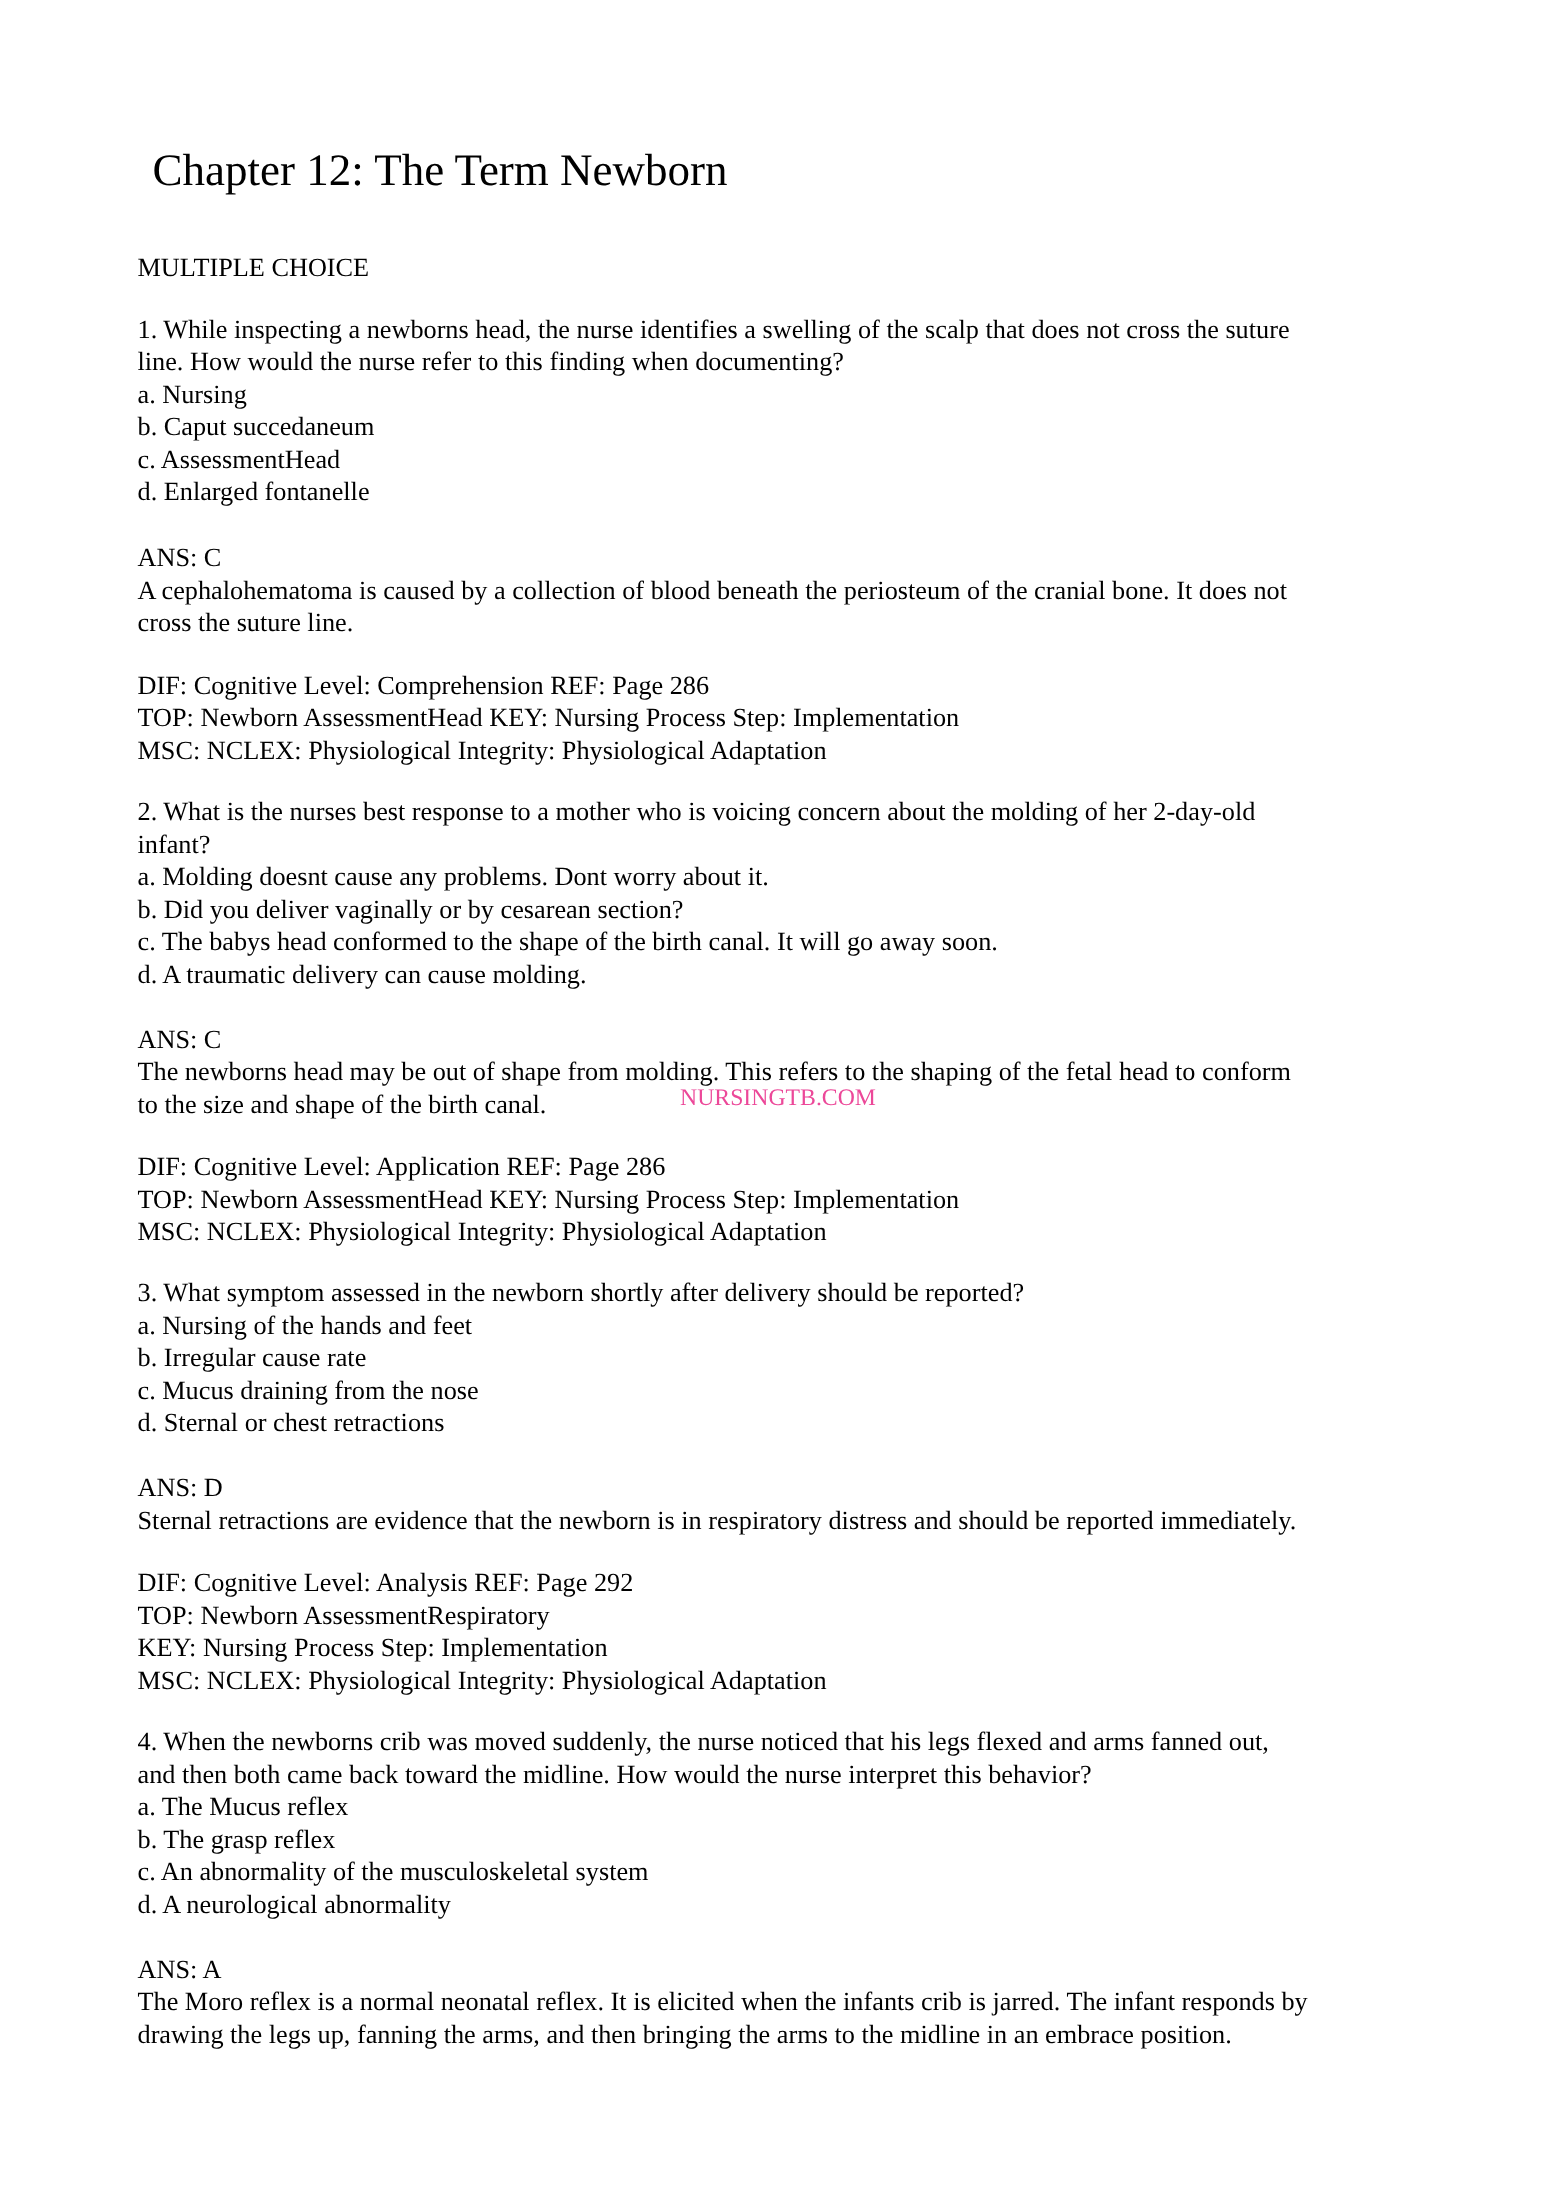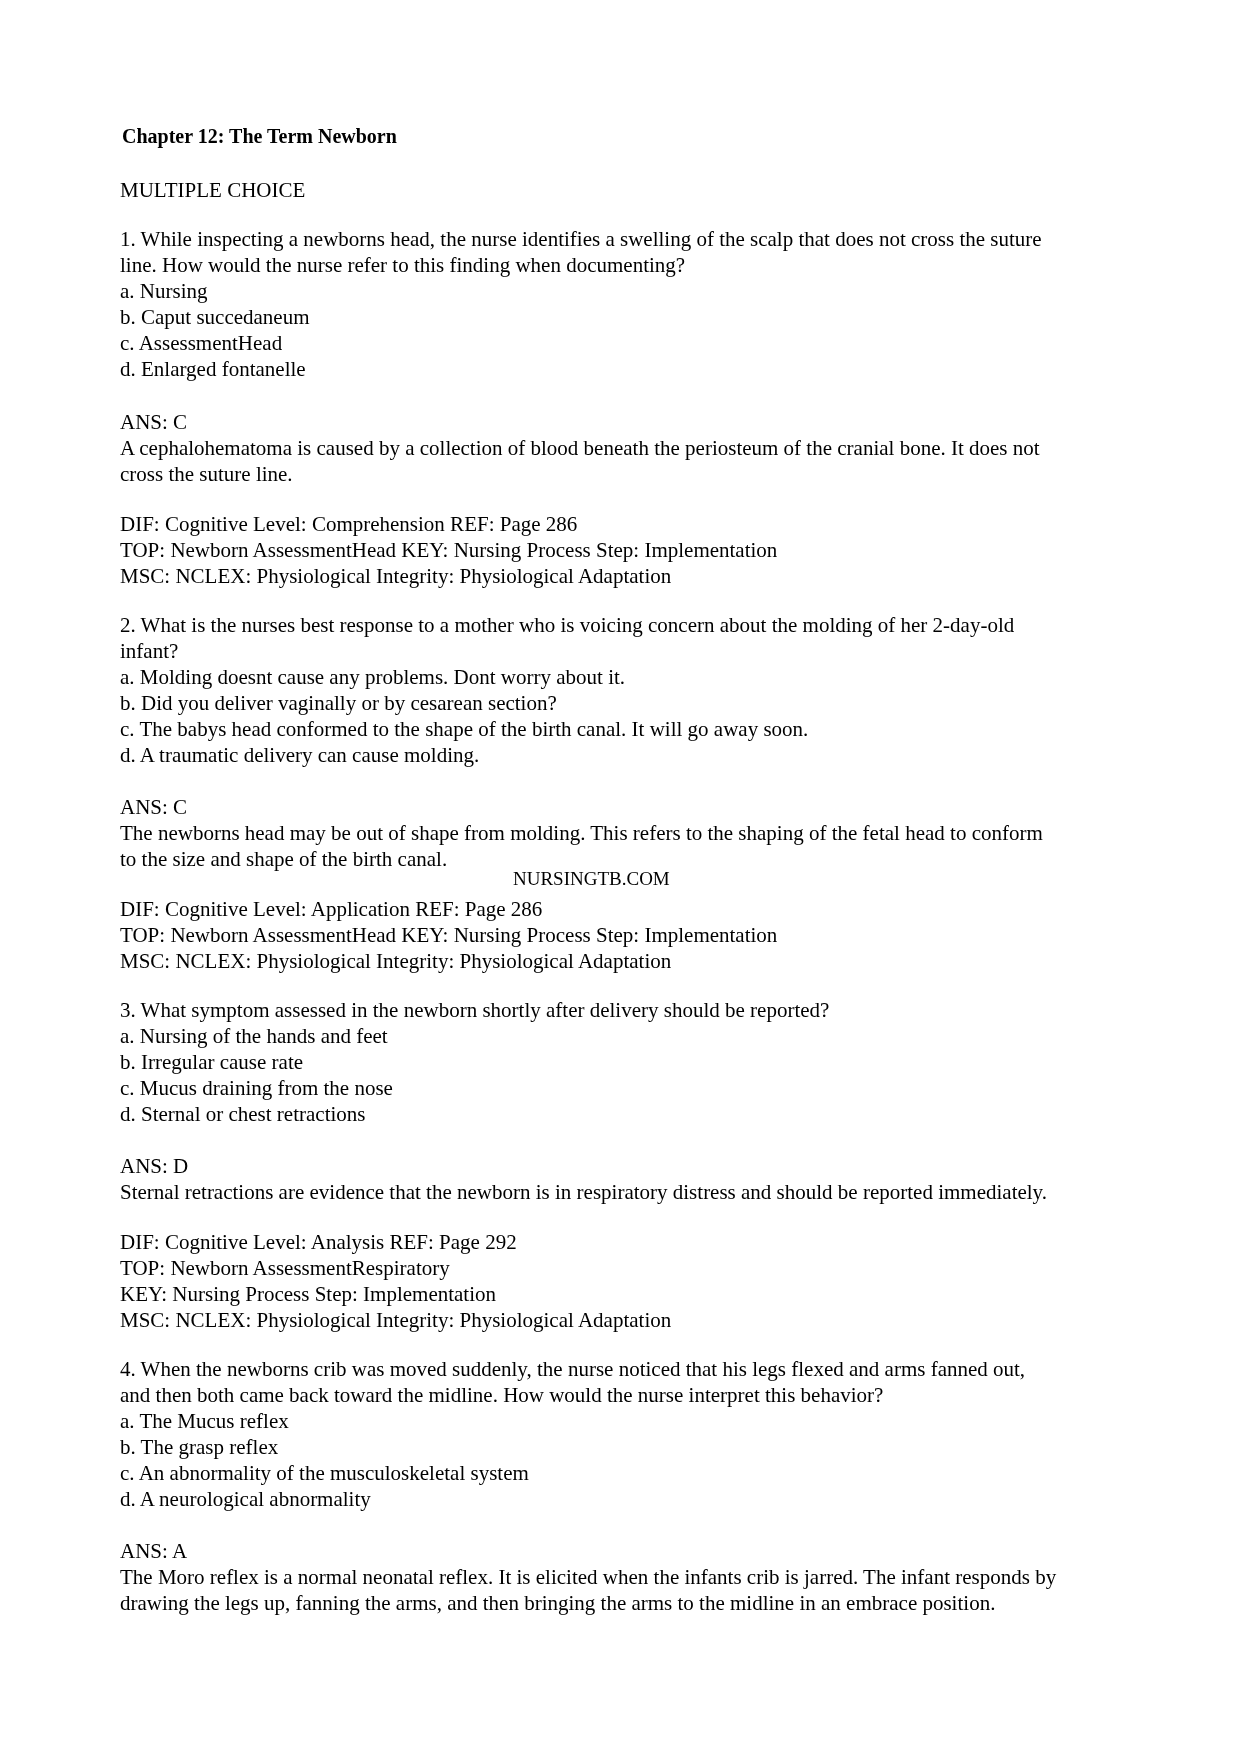--- a/index.html
+++ b/index.html
@@ -1,20 +1,20 @@
 <!DOCTYPE html>
 <html><head>
 <meta charset="utf-8">
 <style>
   html, body { margin:0; padding:0; background:#ffffff; }
   body { width:1240px; height:1754px; position:relative; overflow:hidden;
          font-family:"Liberation Serif","DejaVu Serif",serif; color:#000; }
-  .ln { position:absolute; left:120px; font-size:21px; line-height:26px; white-space:nowrap; }
-  .title { position:absolute; left:122px; top:116px; font-size:20px; font-weight:bold; line-height:40px; white-space:nowrap; }
-  .wm { position:absolute; left:513px; top:867px; font-size:19px; color:#000000; line-height:24px; white-space:nowrap; }
+  .ln { position:absolute; left:110px; font-size:21px; line-height:26px; white-space:nowrap;margin-top:24px; }
+  .title { position:absolute; left:122px; top:116px; font-size:36px; font-weight:normal; line-height:40px; white-space:nowrap; }
+  .wm { position:absolute; left:544px; top:867px; font-size:19px; color:#ec4899; line-height:24px; white-space:nowrap; }
 </style>
 </head>
 <body>
 
 <div class="title">Chapter 12: The Term Newborn</div>
 <div class="ln" style="top:177px">MULTIPLE CHOICE</div>
 
 <div class="ln" style="top:226px">1. While inspecting a newborns head, the nurse identifies a swelling of the scalp that does not cross the suture</div>
 <div class="ln" style="top:252px">line. How would the nurse refer to this finding when documenting?</div>
 <div class="ln" style="top:278px">a. Nursing</div>

